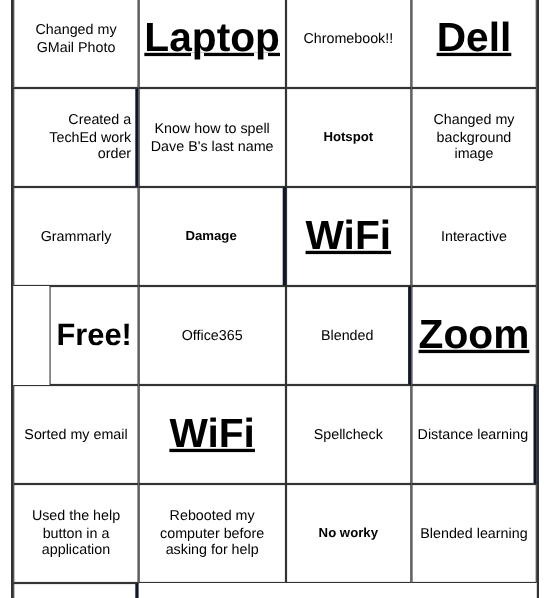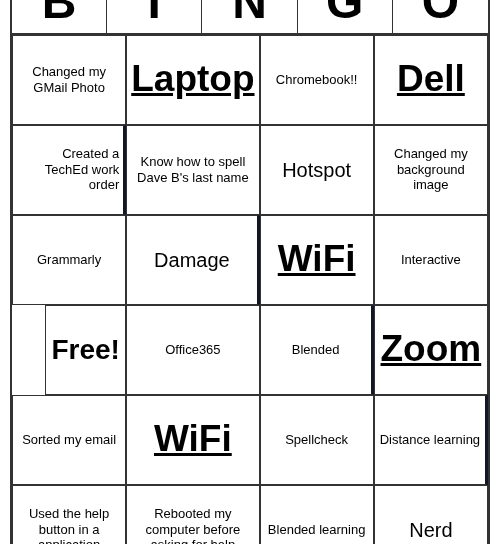--- a/index.html
+++ b/index.html
@@ -65,22 +65,22 @@
       text-align: right;
     }
 
     .bingo-cell.large-text {
       font-size: 37px;
       font-weight: bold;
       text-decoration: underline;
     }
 
     .bingo-cell.medium-text {
-      font-size: 20px;
-      font-weight: normal;
+      font-size: 12px;
+      font-weight: bold;
     }
 
     .bingo-cell.free {
       font-size: 28px;
       font-weight: bold;
       margin-left: 33px;
     }
   </style>
 </head>
 <body>
@@ -109,16 +109,17 @@
       <div class="bingo-cell free">Free!</div>
       <div class="bingo-cell">Office365</div>
       <div class="bingo-cell">Blended</div>
       <div class="bingo-cell large-text">Zoom</div>
       <div class="bingo-cell">Sorted my email</div>
       <div class="bingo-cell large-text">WiFi</div>
       <div class="bingo-cell">Spellcheck</div>
       <div class="bingo-cell">Distance learning</div>
       <div class="bingo-cell">Used the help button in a application</div>
       <div class="bingo-cell">Rebooted my computer before asking for help</div>
+      <div class="bingo-cell medium-text">No worky</div>
       <div class="bingo-cell">Blended learning</div>
       <div class="bingo-cell medium-text">Nerd</div>
     </div>
 </div>
 
 </body></html>

